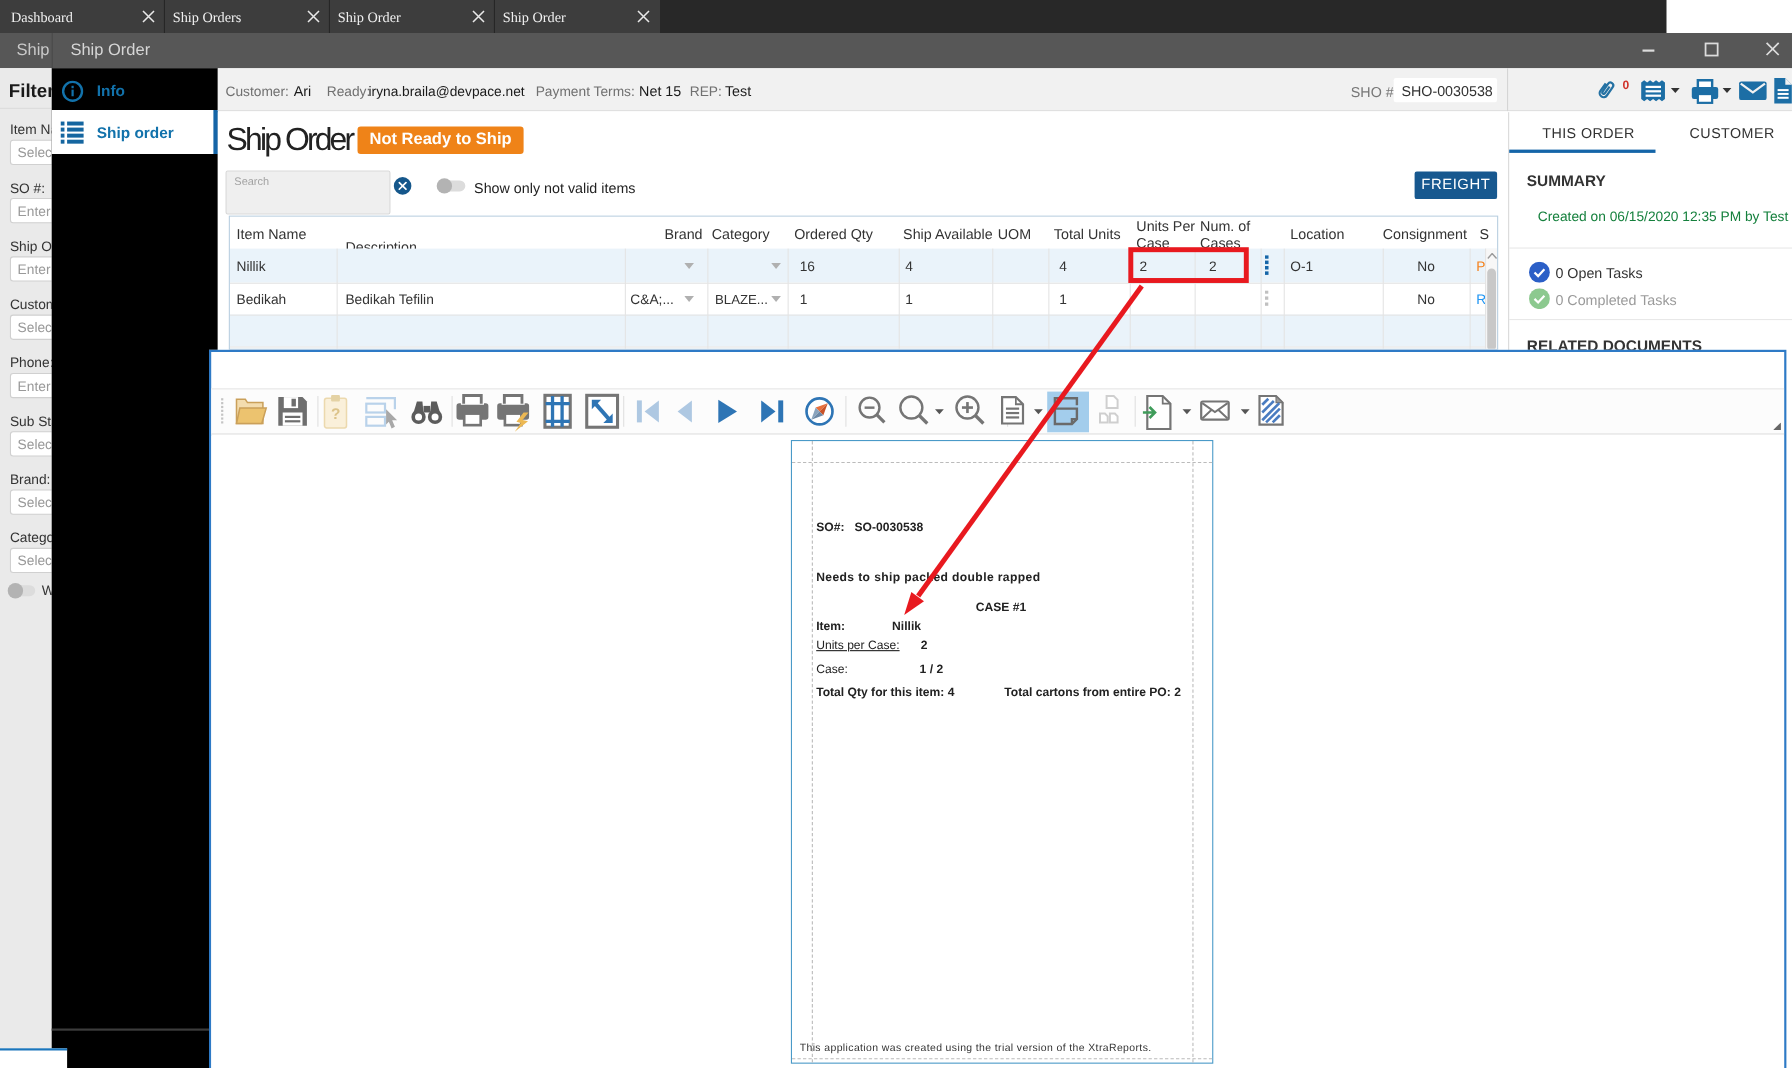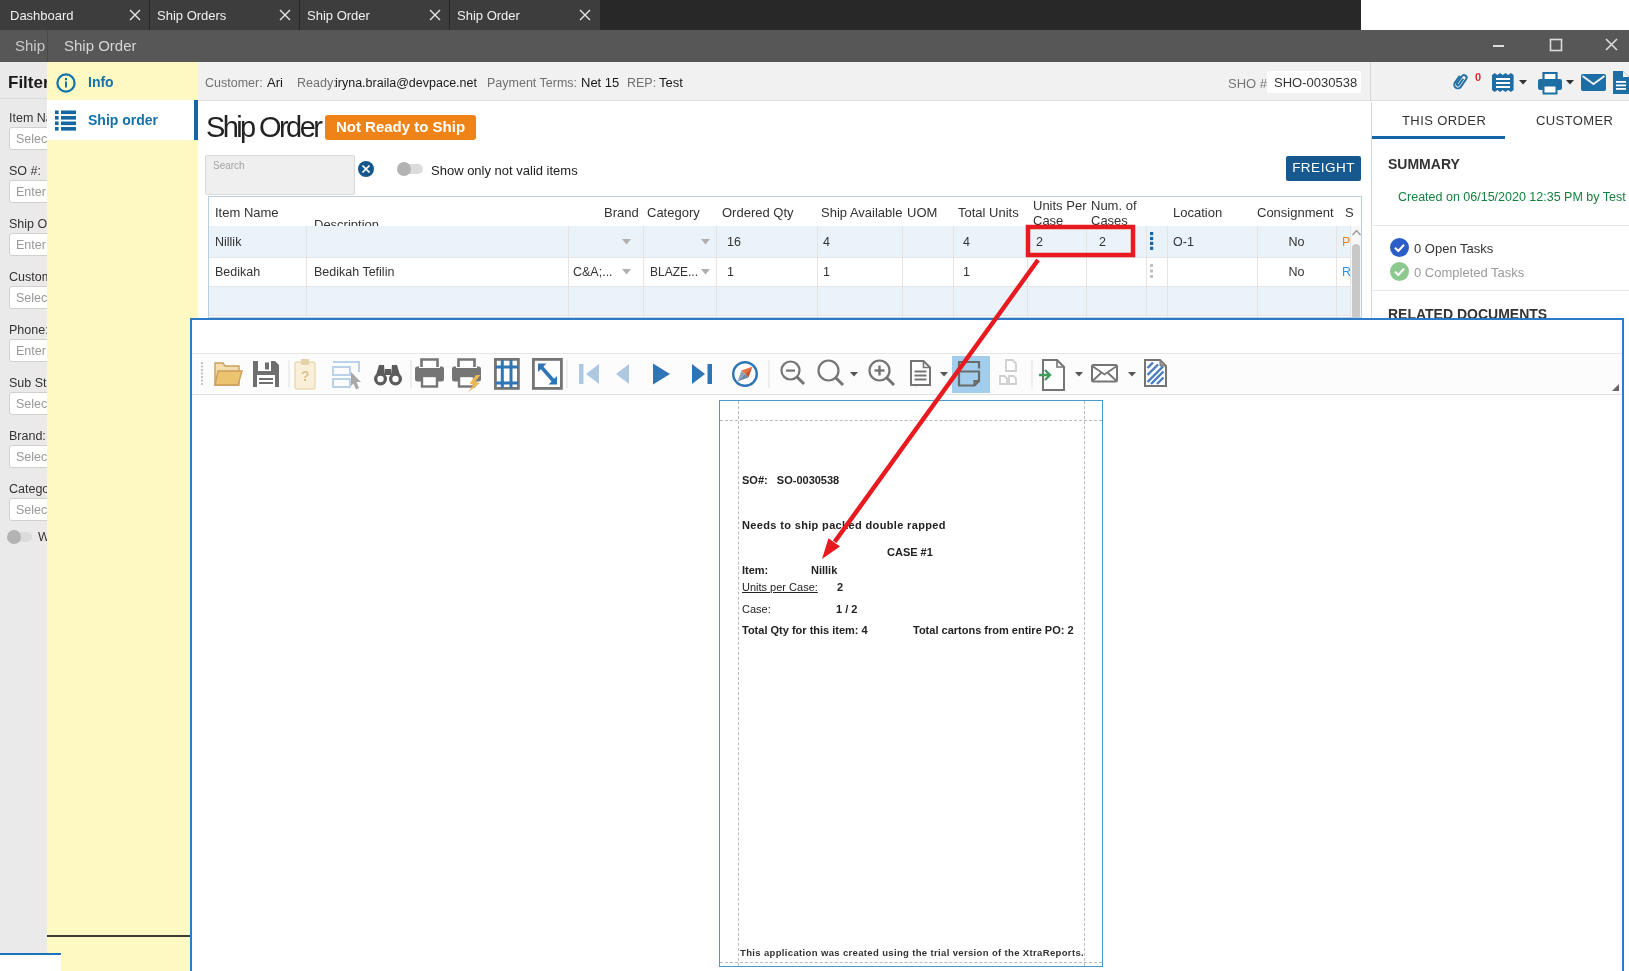--- a/index.html
+++ b/index.html
@@ -3,21 +3,21 @@
 <meta charset="utf-8">
 <style>
 * { margin:0; padding:0; box-sizing:border-box; }
 html,body { width:1629px; height:971px; overflow:hidden; }
 body { font-family:"Liberation Sans", sans-serif; position:relative; background:#fff; }
 .abs { position:absolute; }
 </style>
 </head>
 <body>
 
-<div class="abs" style="left:0;top:0;width:1361px;height:30px;background:#282828;">
+<div class="abs" style="left:0;top:0;width:1515px;height:30px;background:#282828;font-family:Liberation Serif, serif;">
   <div class="abs" style="left:0;top:0;width:150px;height:30px;background:#3d3d3d;border-right:1px solid #262626;">
     <span class="abs" style="left:10px;top:8px;font-size:13px;color:#f0f0f0;">Dashboard</span>
     <svg class="abs" style="left:129px;top:9px;" width="12" height="12">
         <path d="M1 1 L11 11 M11 1 L1 11" stroke="#e8e8e8" stroke-width="1.4"></path>
       </svg>
   </div>
   <div class="abs" style="left:150px;top:0;width:150px;height:30px;background:#3d3d3d;border-right:1px solid #262626;">
     <span class="abs" style="left:7px;top:8px;font-size:13px;color:#f0f0f0;">Ship Orders</span>
     <svg class="abs" style="left:129px;top:9px;" width="12" height="12">
         <path d="M1 1 L11 11 M11 1 L1 11" stroke="#e8e8e8" stroke-width="1.4"></path>
@@ -66,21 +66,21 @@
   <div class="abs" style="left:9px;top:330px;width:120px;height:23px;background:#fff;border:1px solid #d0d0d0;border-radius:3px;font-size:12.5px;color:#999;padding:4px 6px;">Select</div>
   <div class="abs" style="left:9px;top:367px;width:100px;font-size:12.5px;color:#333;">Brand:</div>
   <div class="abs" style="left:9px;top:383px;width:120px;height:23px;background:#fff;border:1px solid #d0d0d0;border-radius:3px;font-size:12.5px;color:#999;padding:4px 6px;">Select</div>
   <div class="abs" style="left:9px;top:420px;width:100px;font-size:12.5px;color:#333;">Categor</div>
   <div class="abs" style="left:9px;top:436px;width:120px;height:23px;background:#fff;border:1px solid #d0d0d0;border-radius:3px;font-size:12.5px;color:#999;padding:4px 6px;">Select</div>
   <div class="abs" style="left:8px;top:470px;width:24px;height:10px;background:#dcdcdc;border-radius:5px;"></div>
   <div class="abs" style="left:7px;top:468px;width:14px;height:14px;background:#b3b3b3;border-radius:50%;"></div>
   <div class="abs" style="left:38px;top:468px;font-size:12.5px;color:#333;">W</div>
 </div>
 
-<div class="abs" style="left:47px;top:62px;width:151px;height:909px;background:#fef9c3;">
+<div class="abs" style="left:47px;top:62px;width:151px;height:909px;background:#000000;">
 
   <div class="abs" style="left:0;top:0;width:151px;height:38px;">
     <svg class="abs" style="left:9px;top:11px;" width="20" height="20">
       <circle cx="10" cy="10" r="8.6" fill="none" stroke="#1272ab" stroke-width="2.2"></circle>
       <rect x="9" y="8.5" width="2" height="6" fill="#1272ab"></rect>
       <rect x="9" y="5" width="2" height="2.2" fill="#1272ab"></rect>
     </svg>
     <span class="abs" style="left:41px;top:12px;font-size:14px;font-weight:bold;color:#1272ab;">Info</span>
   </div>
 
@@ -483,21 +483,21 @@
       <div class="abs" style="left:22px;top:118px;font-size:11px;font-weight:bold;color:#222;letter-spacing:0.35px;">Needs to ship packed double rapped</div>
       <div class="abs" style="left:167px;top:145px;font-size:11px;font-weight:bold;color:#222;">CASE #1</div>
       <div class="abs" style="left:22px;top:163px;font-size:11px;font-weight:bold;color:#222;">Item:</div>
       <div class="abs" style="left:91px;top:163px;font-size:11px;font-weight:bold;color:#222;">Nillik</div>
       <div class="abs" style="left:22px;top:180px;font-size:11px;color:#222;text-decoration:underline;">Units per Case:</div>
       <div class="abs" style="left:117px;top:180px;font-size:11px;font-weight:bold;color:#222;">2</div>
       <div class="abs" style="left:22px;top:202px;font-size:11px;color:#222;">Case:</div>
       <div class="abs" style="left:116px;top:202px;font-size:11px;font-weight:bold;color:#222;">1 / 2</div>
       <div class="abs" style="left:22px;top:223px;font-size:11px;font-weight:bold;color:#222;">Total Qty for this item: 4</div>
       <div class="abs" style="left:193px;top:223px;font-size:11px;font-weight:bold;color:#222;">Total cartons from entire PO: 2</div>
-      <div class="abs" style="left:20px;top:546px;font-size:9.5px;color:#333;letter-spacing:0.35px;font-weight:bold;">This application was created using the trial version of the XtraReports.</div>
+      <div class="abs" style="left:7px;top:546px;font-size:9.5px;color:#333;letter-spacing:0.35px;">This application was created using the trial version of the XtraReports.</div>
     </div>
   </div>
 </div>
 
 <svg class="abs" style="left:0;top:0;z-index:100;pointer-events:none;" width="1629" height="971">
   <rect x="1028" y="227" width="105" height="28" fill="none" stroke="#e8191f" stroke-width="4.5"></rect>
   <line x1="1038" y1="260" x2="834.7" y2="541.8" stroke="#e8191f" stroke-width="4.5"></line>
   <polygon points="822,559 828.5,538.2 840,546.5" fill="#e8191f"></polygon>
 </svg>
 

